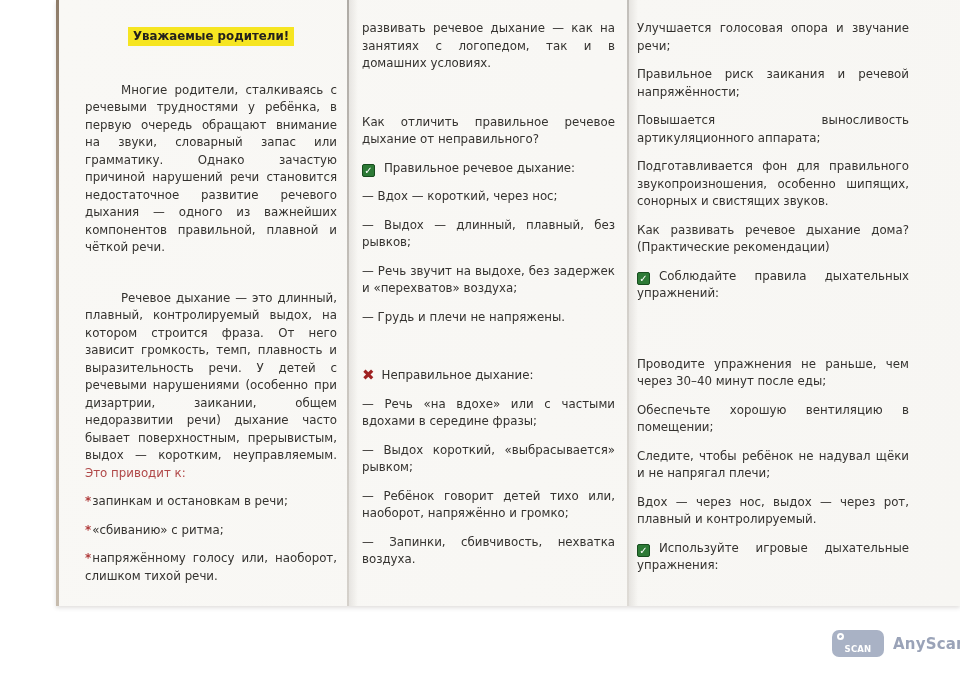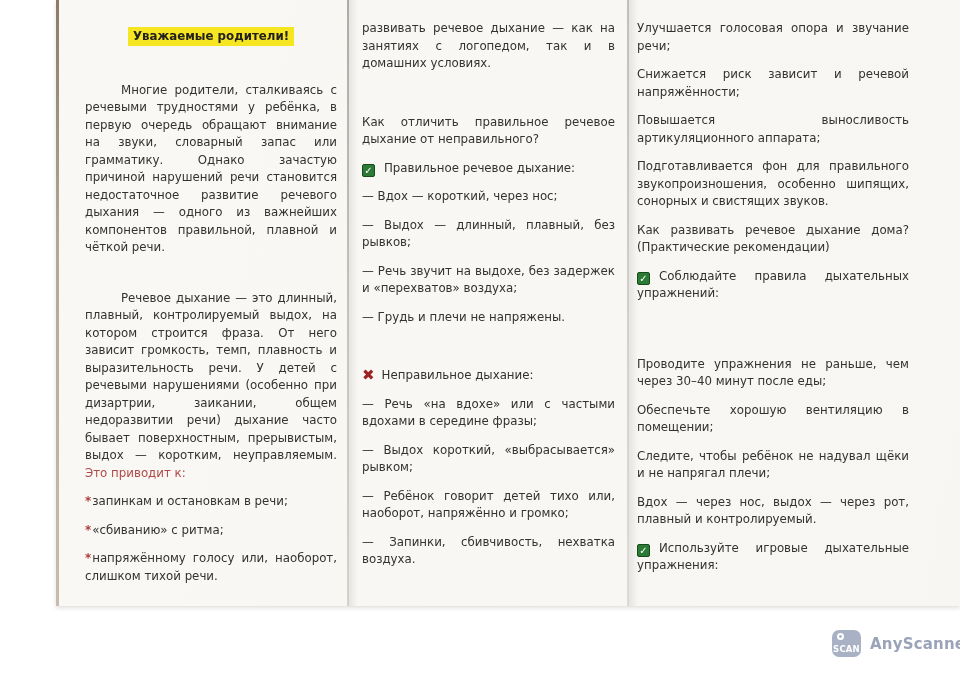--- a/index.html
+++ b/index.html
@@ -37,21 +37,21 @@
     border:1px solid #174d1e; border-radius:2px; color:#ffffff; font-size:10px;
     line-height:12px; text-align:center; font-weight:bold; margin-right:9px;
     vertical-align:-2px; }
   .cross { color:#9e2121; font-weight:bold; font-size:15px; margin-right:7px;
     vertical-align:-1px; }
   .hdr { font-weight:normal; }
 
   
   .watermark { position:absolute; left:832px; top:630px; display:flex;
     align-items:center; }
-  .wm-icon { position:relative; width:29px; height:27px; background:#a9b2c5;
+  .wm-icon { position:relative; width:52px; height:27px; background:#a9b2c5;
     border-radius:7px; margin-right:9px; }
   .wm-lens { position:absolute; left:5px; top:3px; width:7px; height:7px;
     border:2px solid #ffffff; border-radius:50%; }
   .wm-lens::after { content:""; position:absolute; left:1.5px; top:1.5px; width:2px;
     height:2px; background:#ffffff; border-radius:50%; }
   .wm-scan { position:absolute; left:0; right:0; bottom:3px; text-align:center;
     color:#ffffff; font-weight:bold; font-size:8.5px; letter-spacing:.2px; }
   .wm-brand { color:#9aa3b8; font-weight:bold; font-size:15px; letter-spacing:.2px; }
 </style>
 </head>
@@ -92,21 +92,21 @@
     <p>— Речь «на вдохе» или с частыми вдохами в середине фразы;</p>
     <p>— Выдох короткий, «выбрасывается» рывком;</p>
     <p>— Ребёнок говорит детей тихо или, наоборот, напряжённо и громко;</p>
     <p>— Запинки, сбивчивость, нехватка воздуха.</p>
     <div class="gap-lg"></div>
 
   </div>
 
   <div class="col" style="left:637px; width:272px;">
     <p>Улучшается голосовая опора и звучание речи;</p>
-    <p>Снижается риск зависит и речевой напряжённости;</p>
+    <p>Правильное риск заикания и речевой напряжённости;</p>
     <p>Повышается выносливость артикуляционного аппарата;</p>
     <p>Подготавливается фон для правильного звукопроизношения, особенно шипящих, сонорных и свистящих звуков.</p>
     <p class="hdr">Как развивать речевое дыхание дома? (Практические рекомендации)</p>
     <p><span class="chk">✓</span><span>Соблюдайте правила дыхательных упражнений:</span></p>
     <div class="gap-lg"></div>
     <div class="gap-sm"></div>
     <p>Проводите упражнения не раньше, чем через 30–40 минут после еды;</p>
     <p>Обеспечьте хорошую вентиляцию в помещении;</p>
     <p>Следите, чтобы ребёнок не надувал щёки и не напрягал плечи;</p>
     <p>Вдох — через нос, выдох — через рот, плавный и контролируемый.</p>

